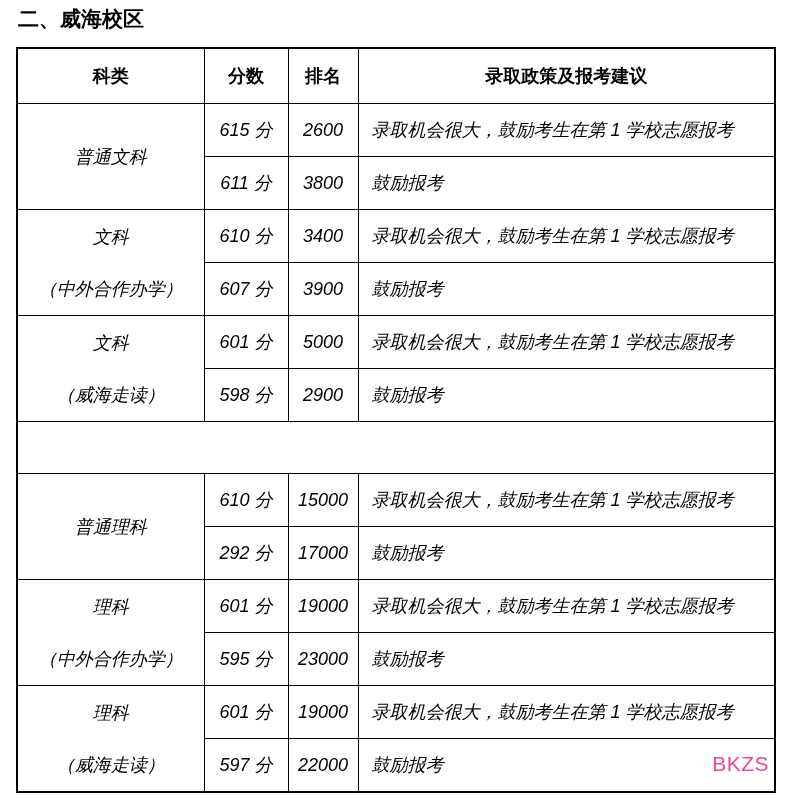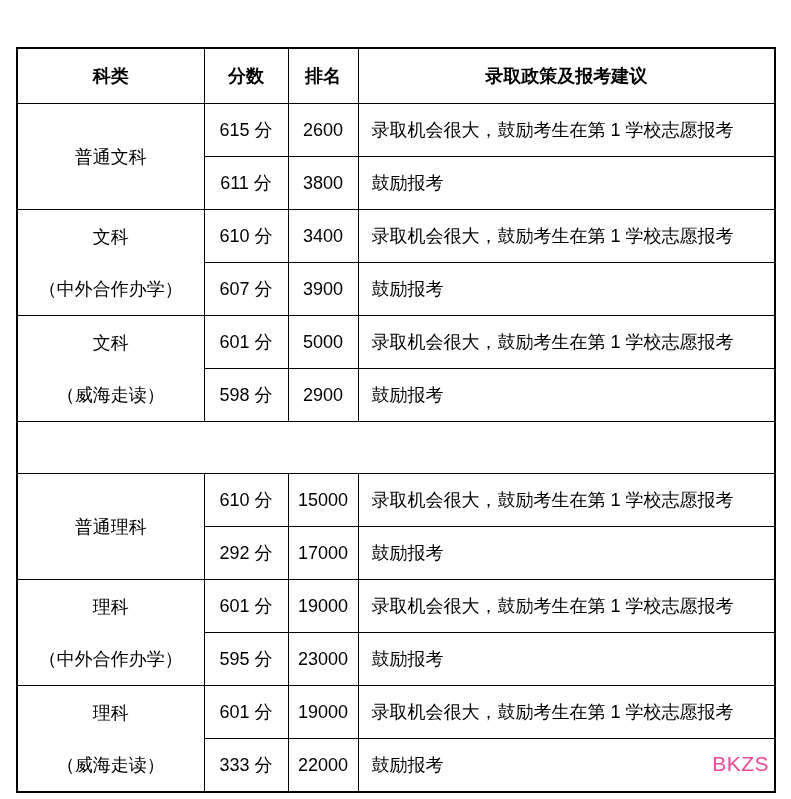--- a/index.html
+++ b/index.html
@@ -45,20 +45,21 @@
   .score-table th {
     height: 54px;
     font-weight: bold;
     text-align: center;
     vertical-align: middle;
     margin-top: 8px;
   }
   .score-table td {
     height: 52px;
     vertical-align: middle;
+    font-style: italic;
   }
   td.category-cell {
     text-align: center;
   }
   .cat-line {
     line-height: 52px;
     white-space: nowrap;
   }
   td.score-cell,
   td.rank-cell {
@@ -81,20 +82,21 @@
     font-size: 21px;
     color: #ec4899;
     letter-spacing: 0.5px;
   }
 </style>
 </head>
 <body>
 
 <div class="page">
 
+  <div class="doc-title">二、威海校区</div>
 
   <table class="score-table">
     <colgroup>
       <col style="width:187px">
       <col style="width:84px">
       <col style="width:70px">
       <col style="width:417px">
     </colgroup>
     <thead>
       <tr>
@@ -188,21 +190,21 @@
       <tr>
         <td class="category-cell" rowspan="2">
           <div class="cat-line">理科</div>
           <div class="cat-line">（威海走读）</div>
         </td>
         <td class="score-cell">601 分</td>
         <td class="rank-cell">19000</td>
         <td class="advice-cell">录取机会很大，鼓励考生在第 1 学校志愿报考</td>
       </tr>
       <tr>
-        <td class="score-cell">333 分</td>
+        <td class="score-cell">597 分</td>
         <td class="rank-cell">22000</td>
         <td class="advice-cell">鼓励报考</td>
       </tr>
 
     </tbody>
   </table>
 
   <div class="watermark">BKZS</div>
 
 </div>

